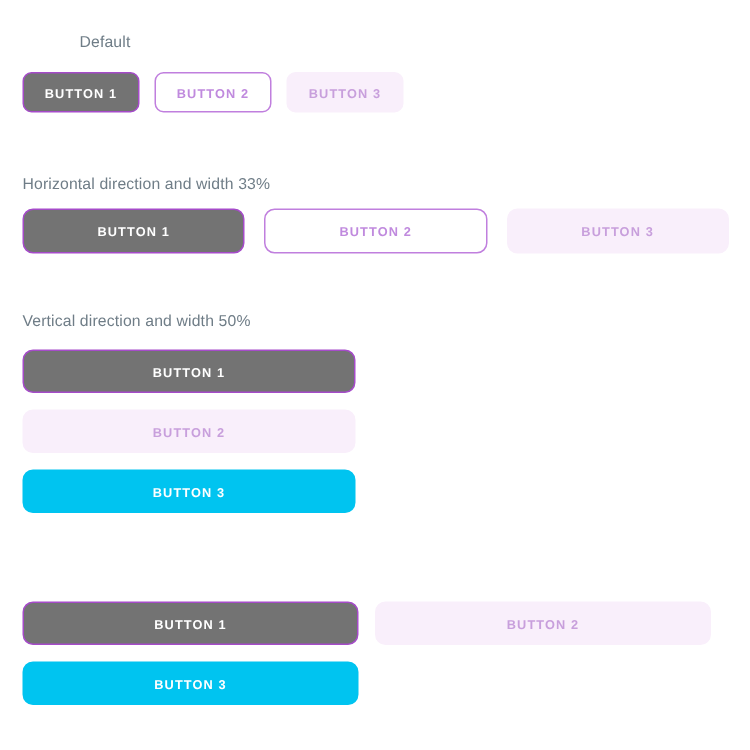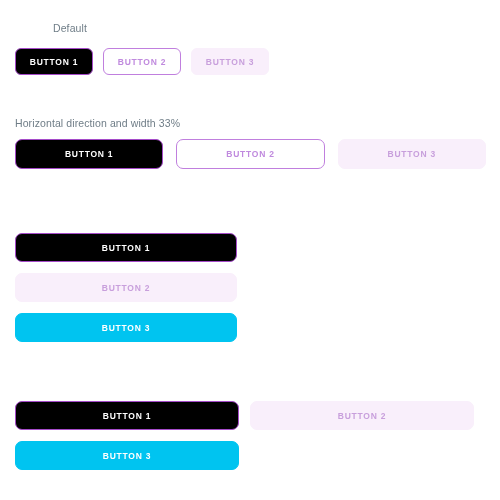--- a/index.html
+++ b/index.html
@@ -64,21 +64,21 @@
     text-transform: uppercase;
     cursor: pointer;
     padding: 0 10px;
     white-space: nowrap;
     outline: none;
     user-select: none;
   }
 
   
   .btn.filled-purple {
-    background: #000000;
+    background: #737373;
     border-color: #a54bc9;
     color: #ffffff;
   }
   .btn.outlined-purple {
     background: #ffffff;
     border-color: #c07fde;
     color: #c08ade;
   }
   .btn.tonal-purple {
     background: #f9effb;
@@ -158,20 +158,21 @@
   </div>
 
   <div class="section-label" id="label-h33">Horizontal direction and width 33%</div>
 
   <div class="btn-group horizontal" id="group-h33">
     <button class="btn filled-purple">BUTTON 1</button>
     <button class="btn outlined-purple">BUTTON 2</button>
     <button class="btn tonal-purple">BUTTON 3</button>
   </div>
 
+  <div class="section-label" id="label-v50">Vertical direction and width 50%</div>
 
   <div class="btn-group vertical" id="group-v50">
     <button class="btn filled-purple">BUTTON 1</button>
     <button class="btn tonal-purple">BUTTON 2</button>
     <button class="btn filled-cyan">BUTTON 3</button>
   </div>
 
 
   <div class="btn-group horizontal" id="group-h50">
     <button class="btn filled-purple">BUTTON 1</button>

